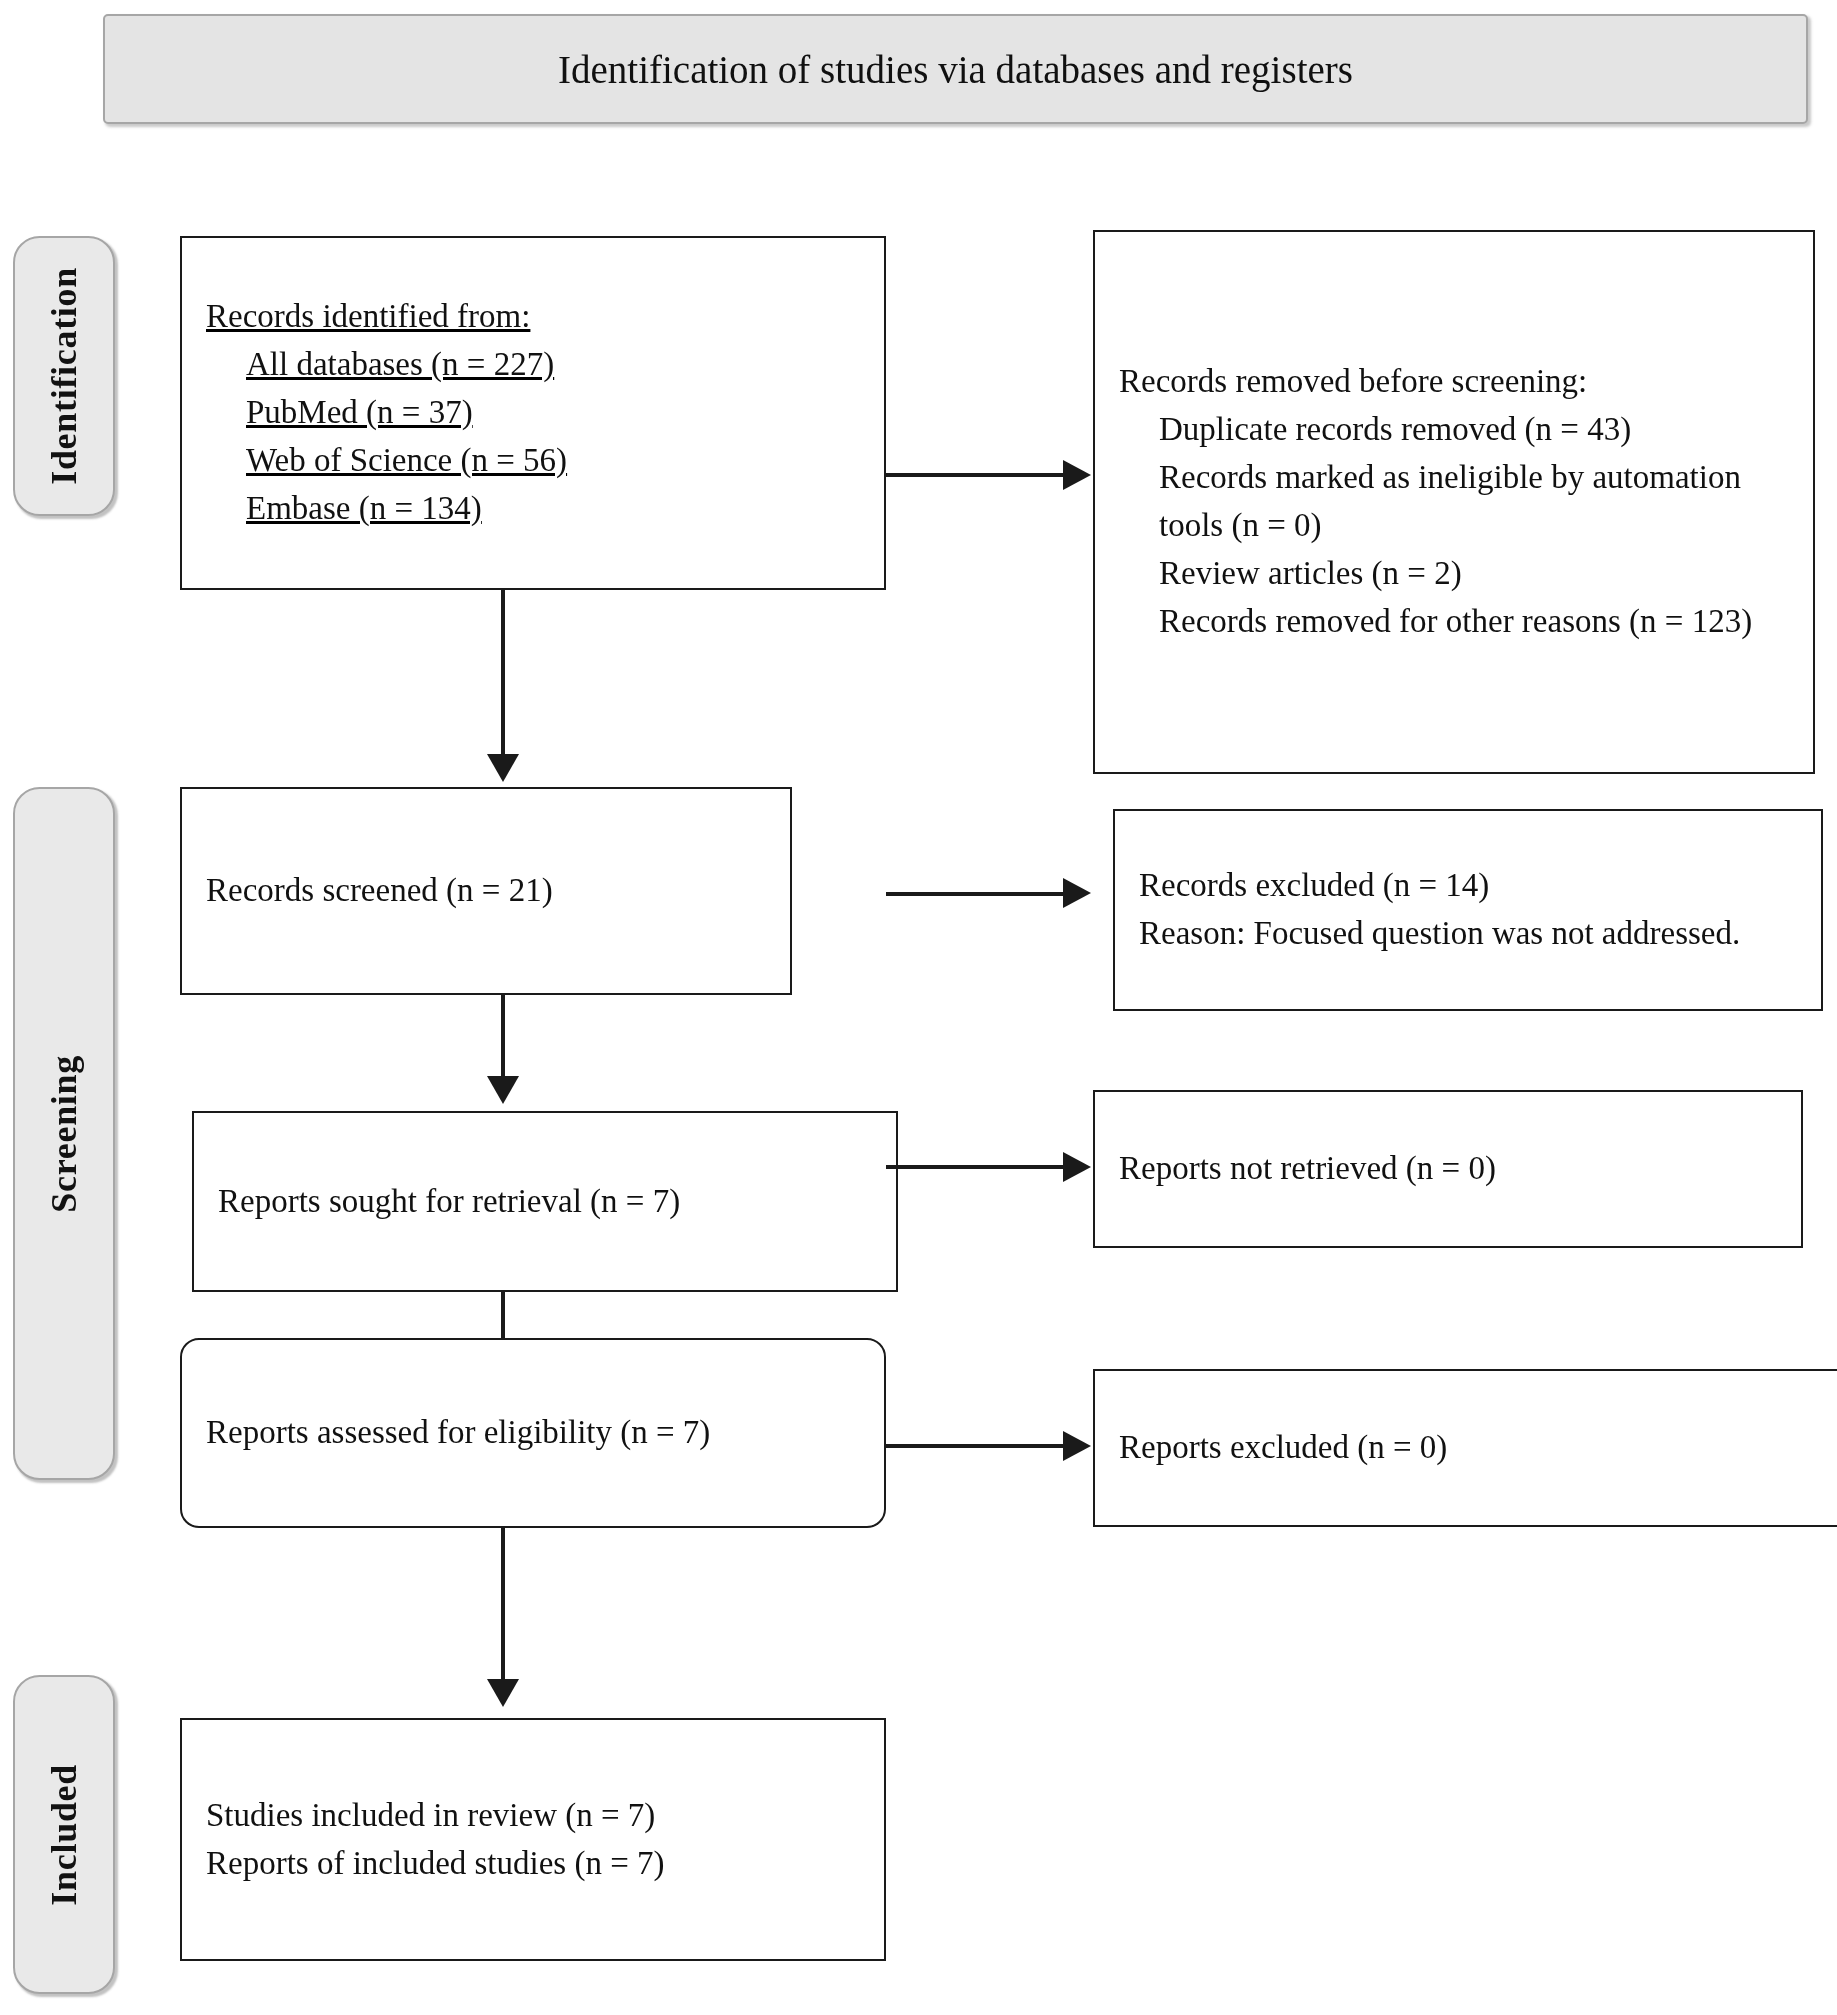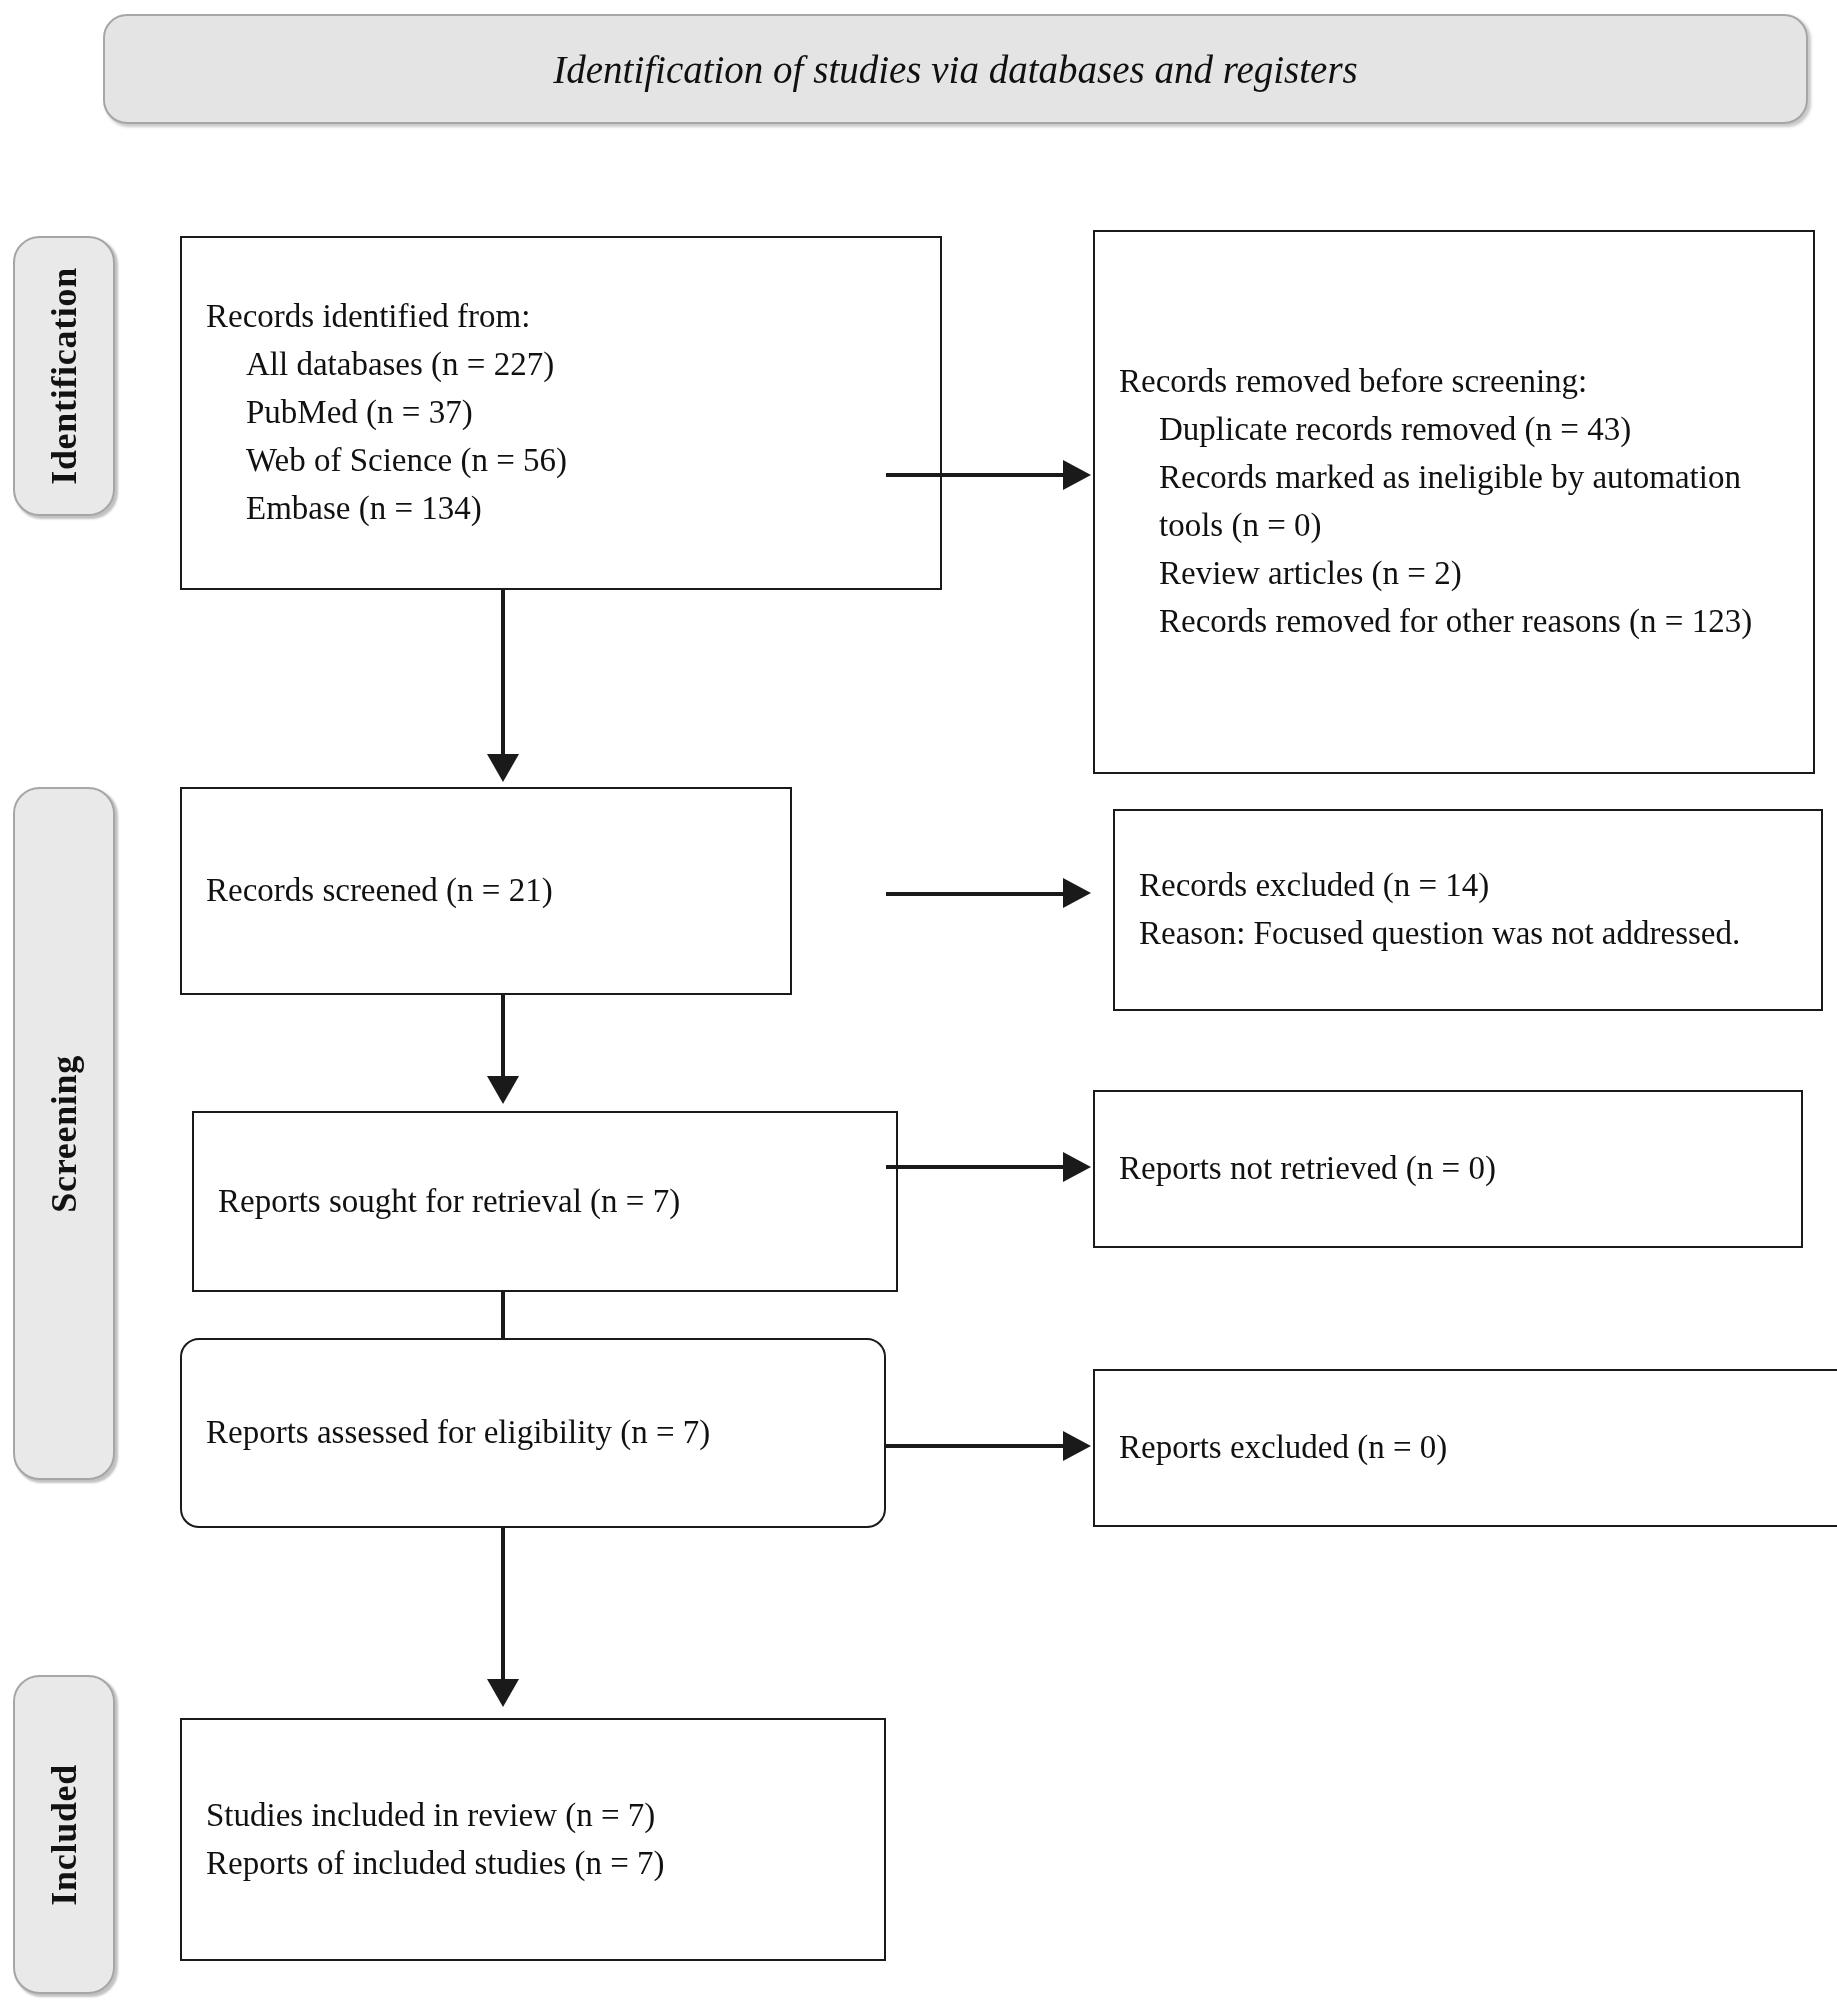--- a/index.html
+++ b/index.html
@@ -35,26 +35,25 @@
     letter-spacing: 0.7px;
     color: #121212;
     white-space: nowrap;
   }
 
   
   .banner {
     position: absolute;
     background: #e4e4e4;
     border: 2.1px solid #a6a6a6;
-    border-radius: 24px;
+    border-radius: 5px;
     box-shadow: 2.8px 2.8px 2.8px rgba(120,120,120,0.40);
     display: flex;
     align-items: center;
     justify-content: center;
-    font-style: italic;
   }
   .banner-title {
     font-size: 39px;
     color: #101010;
     white-space: nowrap;
   }
 
   
   .fbox {
     position: absolute;
@@ -120,21 +119,21 @@
   </div>
 
   <div class="stage-label" style="left:12.6px; top:787px; width:98px; height:689px;">
     <span class="vtext">Screening</span>
   </div>
 
   <div class="stage-label" style="left:12.6px; top:1675px; width:98px; height:315px;">
     <span class="vtext">Included</span>
   </div>
 
-  <div class="fbox" style="left:180px; top:236px; width:762px; height:354px;">
+  <div class="fbox" style="left:180px; top:236px; width:706px; height:354px;text-decoration:underline;">
     <div class="ftext">Records identified from:</div>
     <div class="ftext indent">All databases (n = 227)</div>
     <div class="ftext indent">PubMed (n = 37)</div>
     <div class="ftext indent">Web of Science (n = 56)</div>
     <div class="ftext indent">Embase (n = 134)</div>
   </div>
 
   <div class="fbox" style="left:1093px; top:230px; width:722px; height:544px;">
     <div class="ftext">Records removed before screening:</div>
     <div class="ftext hang">Duplicate records removed (n = 43)</div>

